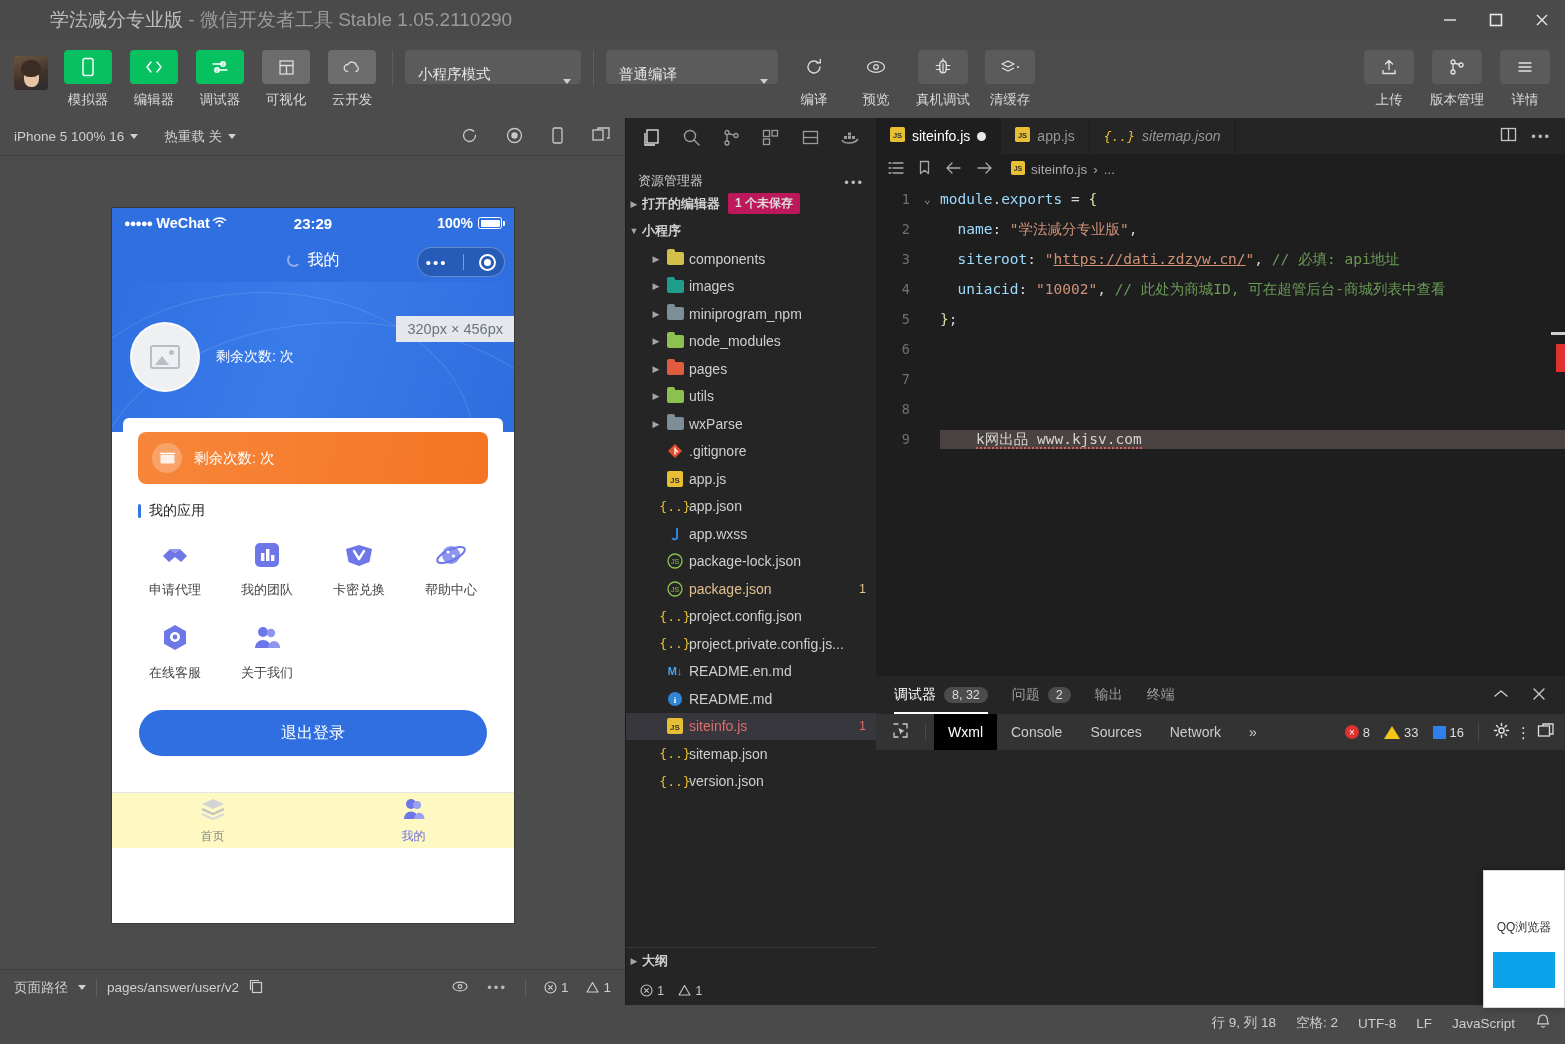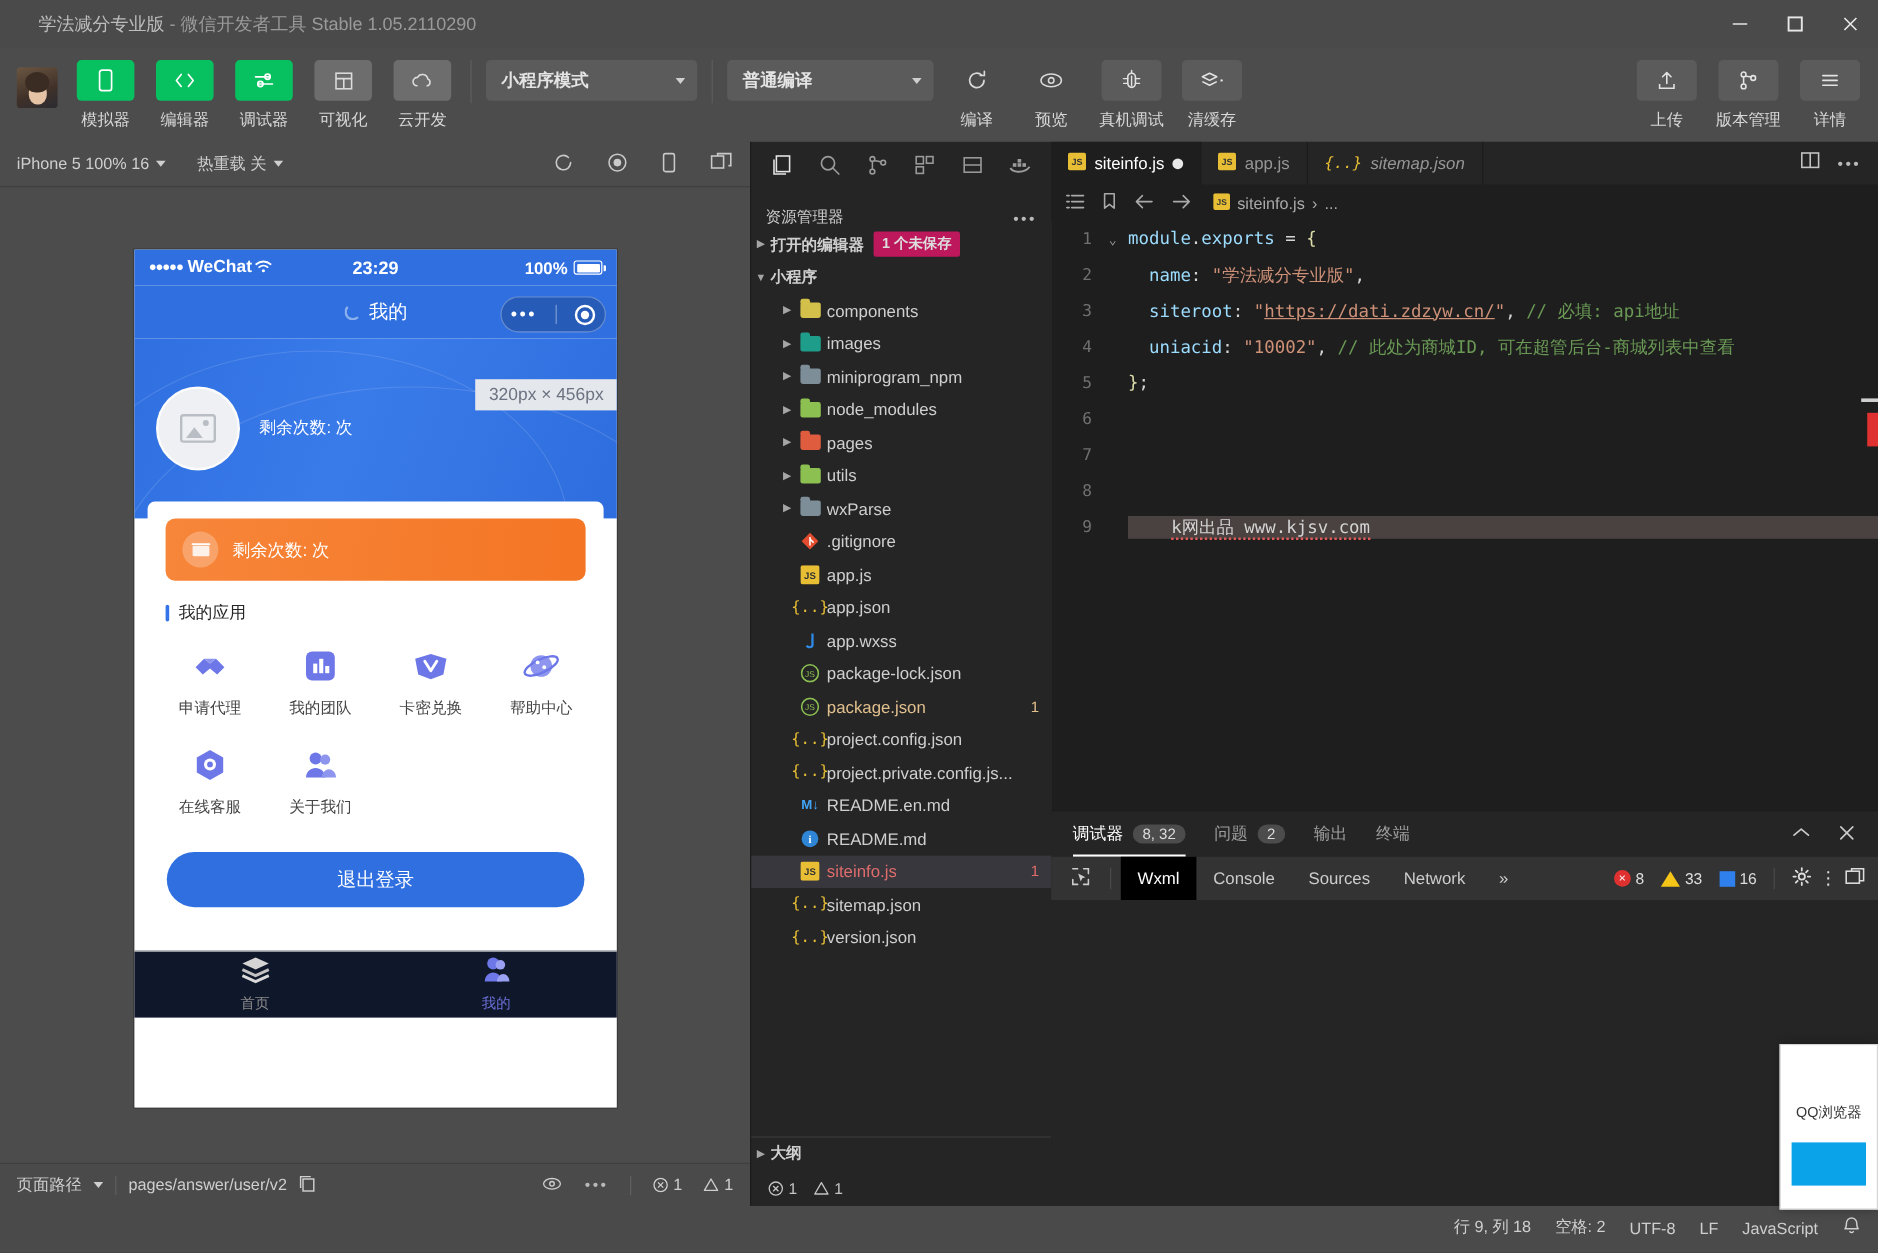--- a/index.html
+++ b/index.html
@@ -14,21 +14,21 @@
 
   
   .titlebar {
     height: 40px; background: #4a4a4a; display: flex; align-items: center;
     padding-left: 14px; position: relative; user-select: none;
   }
   .menu { display: flex; gap: 17px; align-items: center; }
   .menu-item { color: #e8e8e8; font-size: 15.5px; letter-spacing: .5px; cursor: default; }
   .menu-item.strong { margin-left: 2px; }
   .win-title {
-    margin-left: 18px; color: #9a9a9a; font-size: 15px; white-space: nowrap;
+    margin-left: 36px; color: #9a9a9a; font-size: 19px; white-space: nowrap;
   }
   .win-title .proj { color: #bdbdbd; }
   .win-buttons { position: absolute; right: 0; top: 0; height: 40px; display: flex; }
   .win-btn { width: 46px; height: 40px; display: flex; align-items: center; justify-content: center; color: #e6e6e6; }
   .win-btn svg { display: block; }
 
   
   .toolbar {
     height: 78px; background: #4c4c4c; display: flex; align-items: flex-start;
     padding: 10px 14px 0 14px; position: relative;
@@ -52,22 +52,22 @@
     width: 48px; height: 34px; border-radius: 4px; display: flex; align-items: center;
     justify-content: center; color: #fff;
   }
   .tbtn.green { background: #07c160; }
   .tbtn.grey  { background: #6d6d6d; }
   .tbtn-label { margin-top: 7px; font-size: 13.5px; color: #d8d8d8; white-space: nowrap; }
   .sep-v { width: 1px; height: 36px; background: #5d5d5d; margin: 0 12px; align-self: flex-start; margin-top: 0; }
 
   .select {
     height: 34px; min-width: 176px; background: #5b5b5b; border-radius: 4px;
-    display: flex; align-items: center; justify-content: space-between;
-    padding: 0 10px 0 13px; color: #e4e4e4; font-size: 14.5px; font-weight: bold;
+    display: flex; align-items: flex-end; justify-content: space-between;
+    padding: 0 10px 0 13px; color: #e4e4e4; font-size: 14.5px;
   }
   .caret { border-left: 4px solid transparent; border-right: 4px solid transparent; border-top: 5px solid #cfcfcf; }
 
   .iconbtn-wrap { display: flex; flex-direction: column; align-items: center; width: 52px; }
   .iconbtn {
     width: 50px; height: 34px; border-radius: 4px; display: flex; align-items: center;
     justify-content: center; color: #d9d9d9;
   }
   .iconbtn.filled { background: #5b5b5b; }
   .toolbar-right { position: absolute; right: 14px; top: 10px; display: flex; gap: 10px; }
@@ -160,21 +160,21 @@
   .grid { display: flex; flex-wrap: wrap; padding: 12px 6px 0; }
   .gitem { width: 25%; display: flex; flex-direction: column; align-items: center; margin-bottom: 22px; }
   .gico { width: 34px; height: 34px; margin-bottom: 9px; display:flex;align-items:center;justify-content:center; }
   .glabel { font-size: 13px; color: #454545; }
 
   .logout {
     margin: 6px 16px 12px; height: 46px; background: #2f6fe0; border-radius: 24px;
     color: #fff; font-size: 16px; display: flex; align-items: center; justify-content: center;
   }
   .ph-filler { background: #f3f4f6; flex: 1; }
-  .tabbar { height: 56px; background: #0f172a; border-top: 1px solid #e6e6e6; display: flex; }
+  .tabbar { height: 56px; background: #fef9c3; border-top: 1px solid #e6e6e6; display: flex; }
   .tab { flex: 1; display: flex; flex-direction: column; align-items: center; justify-content: center; gap: 3px; }
   .tab-label { font-size: 12px; color: #8a8a8a; }
   .tab.active .tab-label { color: #6b6fd8; }
 
   .statusbar-left {
     height: 36px; background: #4a4a4a; display: flex; align-items: center; padding: 0 14px;
     color: #cfcfcf; font-size: 13.5px; gap: 10px; border-top: 1px solid #3f3f3f;
   }
   .sb-div { width: 1px; height: 16px; background: #5f5f5f; }
 

